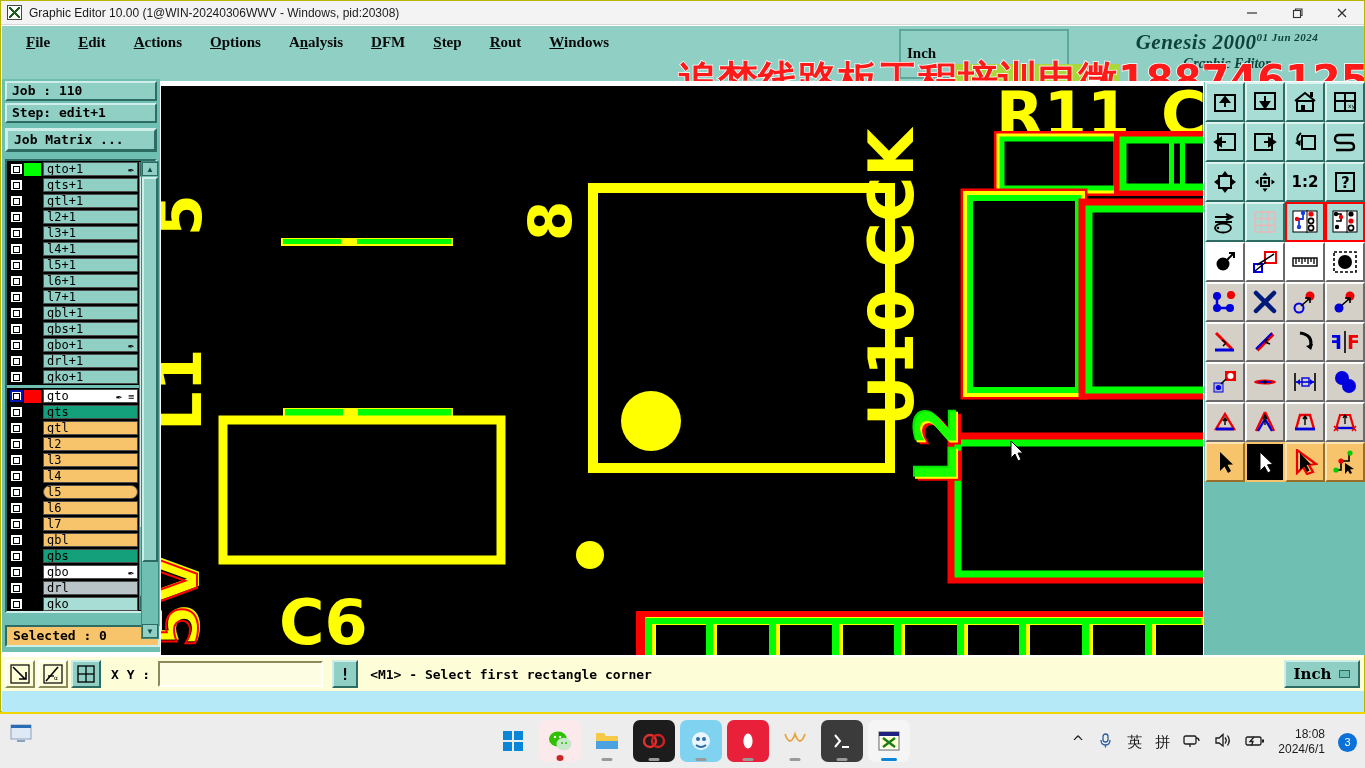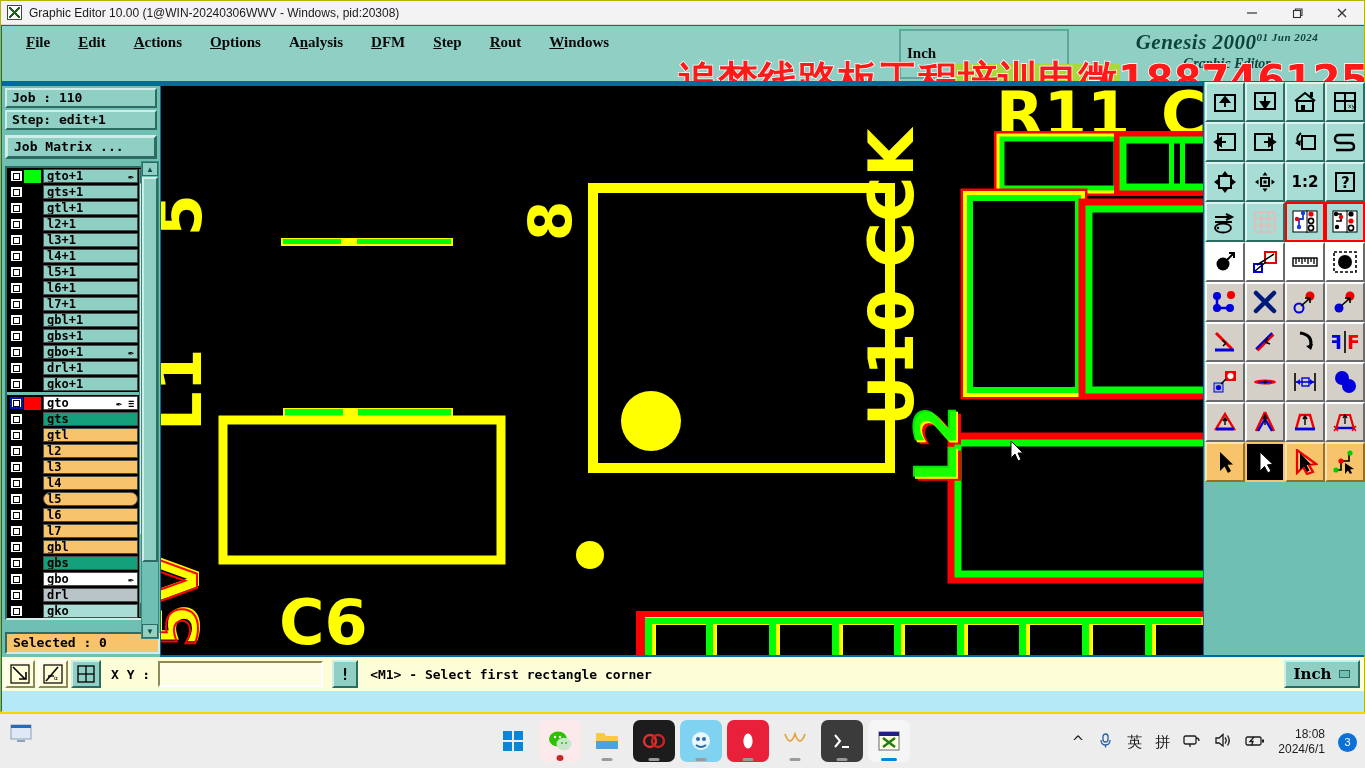--- a/index.html
+++ b/index.html
@@ -3,21 +3,21 @@
 <meta charset="utf-8">
 <style>
   * { box-sizing: border-box; margin:0; padding:0; }
   html,body { width:1365px; height:768px; overflow:hidden; background:#d9d9d9;
     font-family:"Liberation Sans", sans-serif; }
 
   #app { position:relative; width:1365px; height:768px; }
 
   
   .win-frame { position:absolute; left:0; top:0; width:1365px; height:712px;
-     background:#0369a1; border:1px solid #b5b500; }
+     background:#ffffff; border:1px solid #b5b500; }
   .titlebar { position:absolute; left:0; top:0; width:1363px; height:24px;
      background:#f3f3f3; display:flex; align-items:center; border-bottom:1px solid #d8d8d8;}
   .ico-app { width:15px; height:15px; margin:0 7px 0 6px; background:#ffffff;
      border:1px solid #444; position:relative; flex:none; }
   .ico-app:before{content:"";position:absolute;left:1px;top:1px;width:11px;height:11px;
      background:
        linear-gradient(45deg,transparent 43%,#1d5e1d 43%,#1d5e1d 57%,transparent 57%),
        linear-gradient(-45deg,transparent 43%,#1d5e1d 43%,#1d5e1d 57%,transparent 57%);}
   .title-text { font-size:12px; color:#1a1a1a; font-family:"Liberation Sans",sans-serif; }
   .win-btns { margin-left:auto; display:flex; height:24px; }
@@ -48,42 +48,42 @@
      font-weight:bold;font-size:15px;color:#0a0a0a;}
   .help-hl{position:absolute;left:950px;top:38px;width:168px;height:30px;background:#a8d83a;}
 
   
   .wm { position:absolute; left:676px; top:26px; width:690px; height:56px;
      font-family:"DejaVu Sans", sans-serif; font-weight:bold; font-size:40px;
      line-height:56px; white-space:nowrap; color:#ff1a1a;
      -webkit-text-stroke:1.5px #ffffff; paint-order:stroke fill; }
 
   
-  .left-panel { position:absolute; left:1px; top:85px; width:158px; height:573px;
+  .left-panel { position:absolute; left:1px; top:78px; width:158px; height:573px;
      background:#6fbfb2; }
   .lp-field { margin:2px 3px 0 3px; height:20px; background:#8fcfc4;
      border:2px solid; border-color:#cfeeea #2e6b63 #2e6b63 #cfeeea;
      font-family:"DejaVu Sans Mono", monospace; font-weight:bold; font-size:13px;
      color:#000; padding-left:5px; line-height:16px; }
   .lp-btn { margin:5px 3px 0 3px; height:24px; background:#8fcfc4;
      border:3px solid; border-color:#cfeeea #2e6b63 #2e6b63 #cfeeea;
      font-family:"DejaVu Sans Mono", monospace; font-weight:bold; font-size:13px;
      color:#000; padding-left:6px; line-height:18px; }
 
   .layer-wrap { position:absolute; left:3px; top:80px; width:152px; height:454px;
      background:#000; border:2px solid; border-color:#2e6b63 #cfeeea #cfeeea #2e6b63; }
   .layer-list { position:absolute; left:0; top:0; width:133px; height:450px; overflow:hidden; }
   .lrow { height:16px; display:flex; align-items:center; background:#000; }
   .lchk { width:13px; height:12px; margin:0 1px 0 3px; background:#fff;
      border:1px solid #000; display:flex; align-items:center; justify-content:center; flex:none;}
   .lchk i { width:7px; height:7px; border:1px solid #000; display:block; background:#fff;}
   .lchk.sel { border:2px solid #0018b0; }
   .lswatch { width:17px; height:13px; flex:none; }
   .lname { flex:1; height:14px; margin-left:2px; margin-right:2px;
-     font-family:"DejaVu Sans Mono", monospace; font-weight:bold; font-size:12px;
+     font-family:"DejaVu Sans Mono", monospace; font-weight:normal; font-size:12px;
      color:#000; padding-left:3px; line-height:13px; position:relative;
      border:1px solid #4c4c4c; overflow:hidden; white-space:nowrap;}
   .lname .mk { position:absolute; right:3px; top:0px; font-size:10px; }
 
   .lscroll { position:absolute; right:1px; top:1px; width:15px; height:448px;
      background:#6fbfb2; border:1px solid #3c8b80; }
   .lsc-arrow { width:13px; height:13px; background:#8fcfc4; border:1px solid #2e6b63;
      display:flex; align-items:center; justify-content:center; font-size:8px; color:#0a4d45;}
   .lsc-thumb { position:absolute; left:0px; top:14px; width:13px; height:350px;
      background:#8fcfc4; border:1px solid #cfeeea; }

